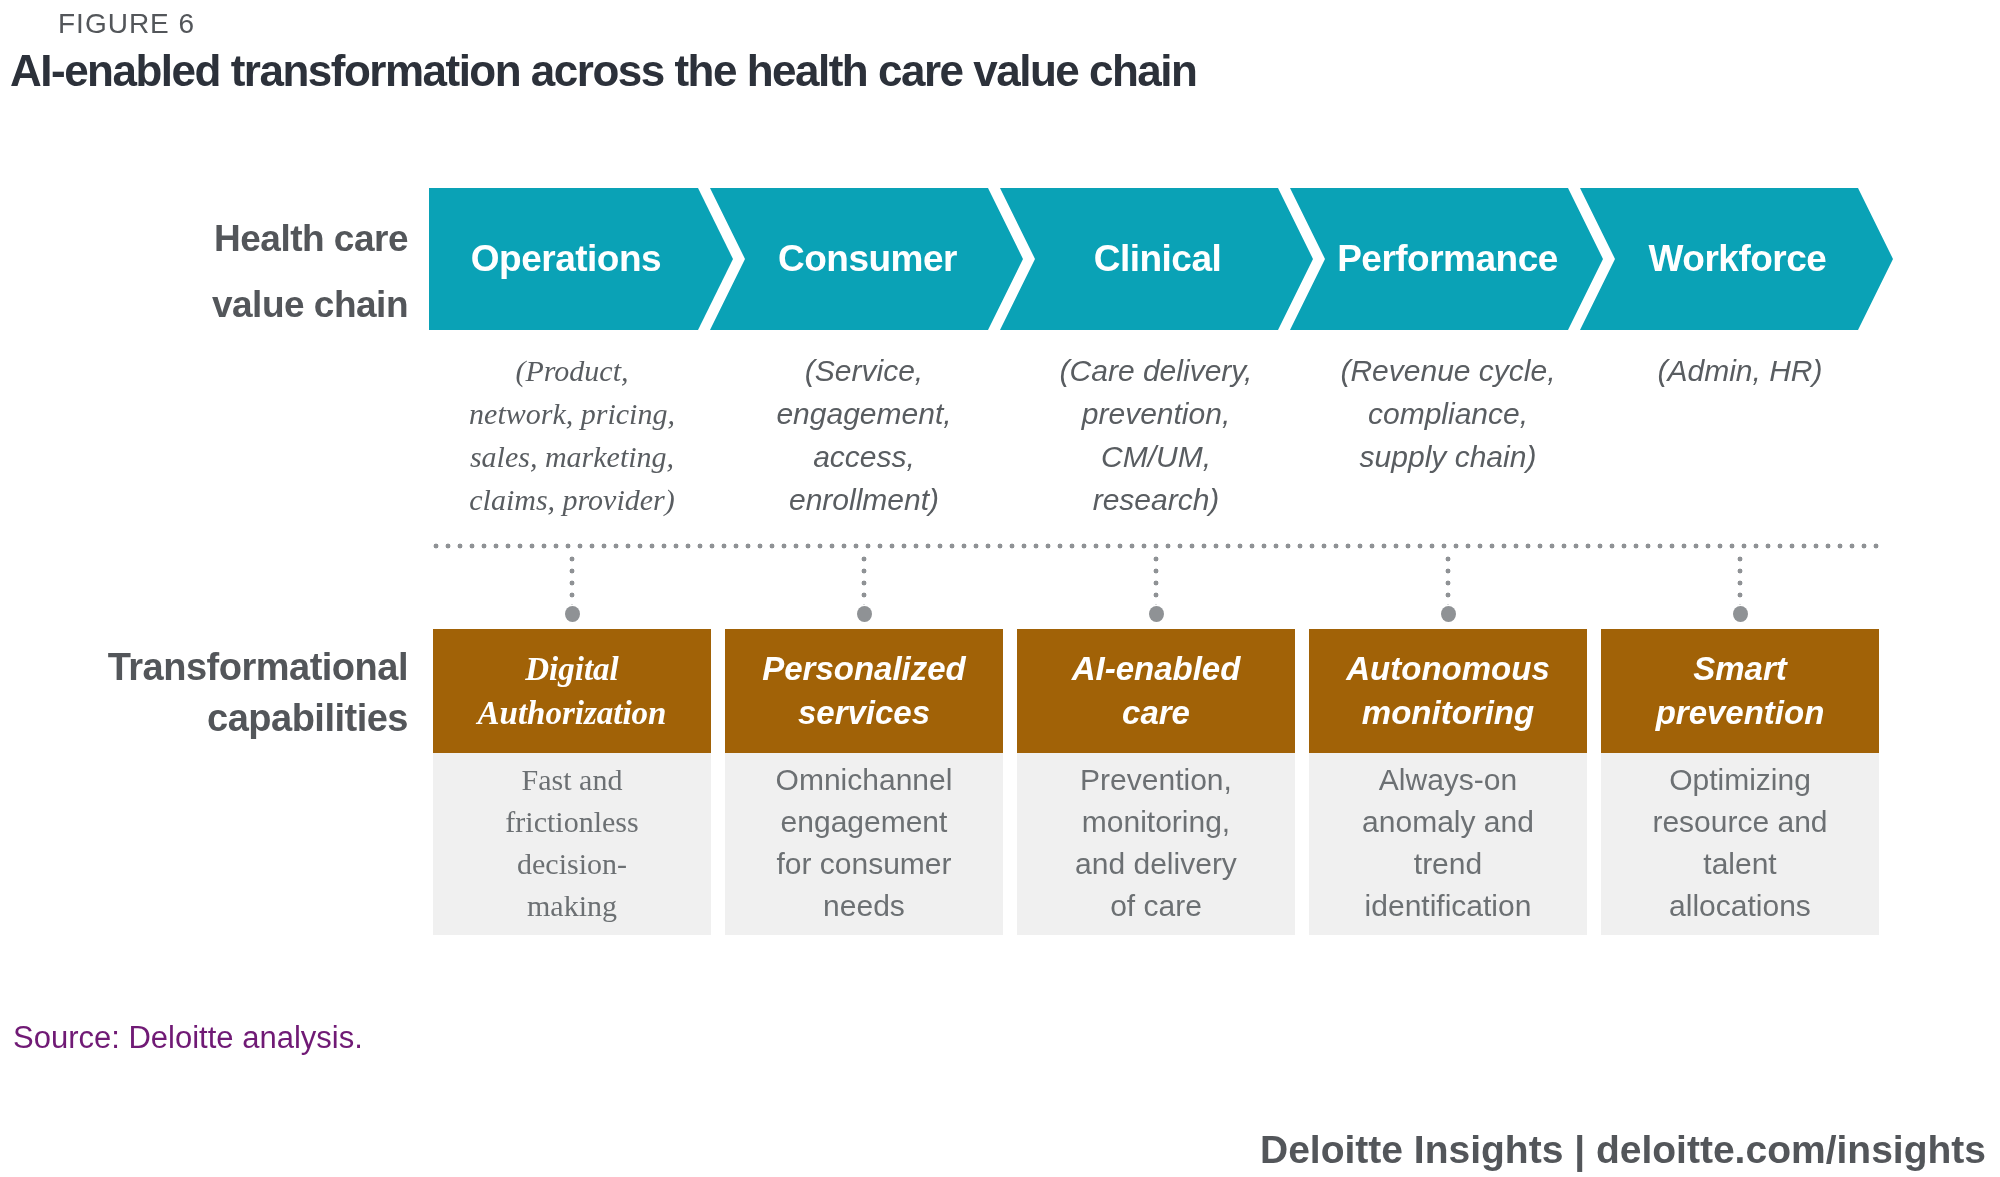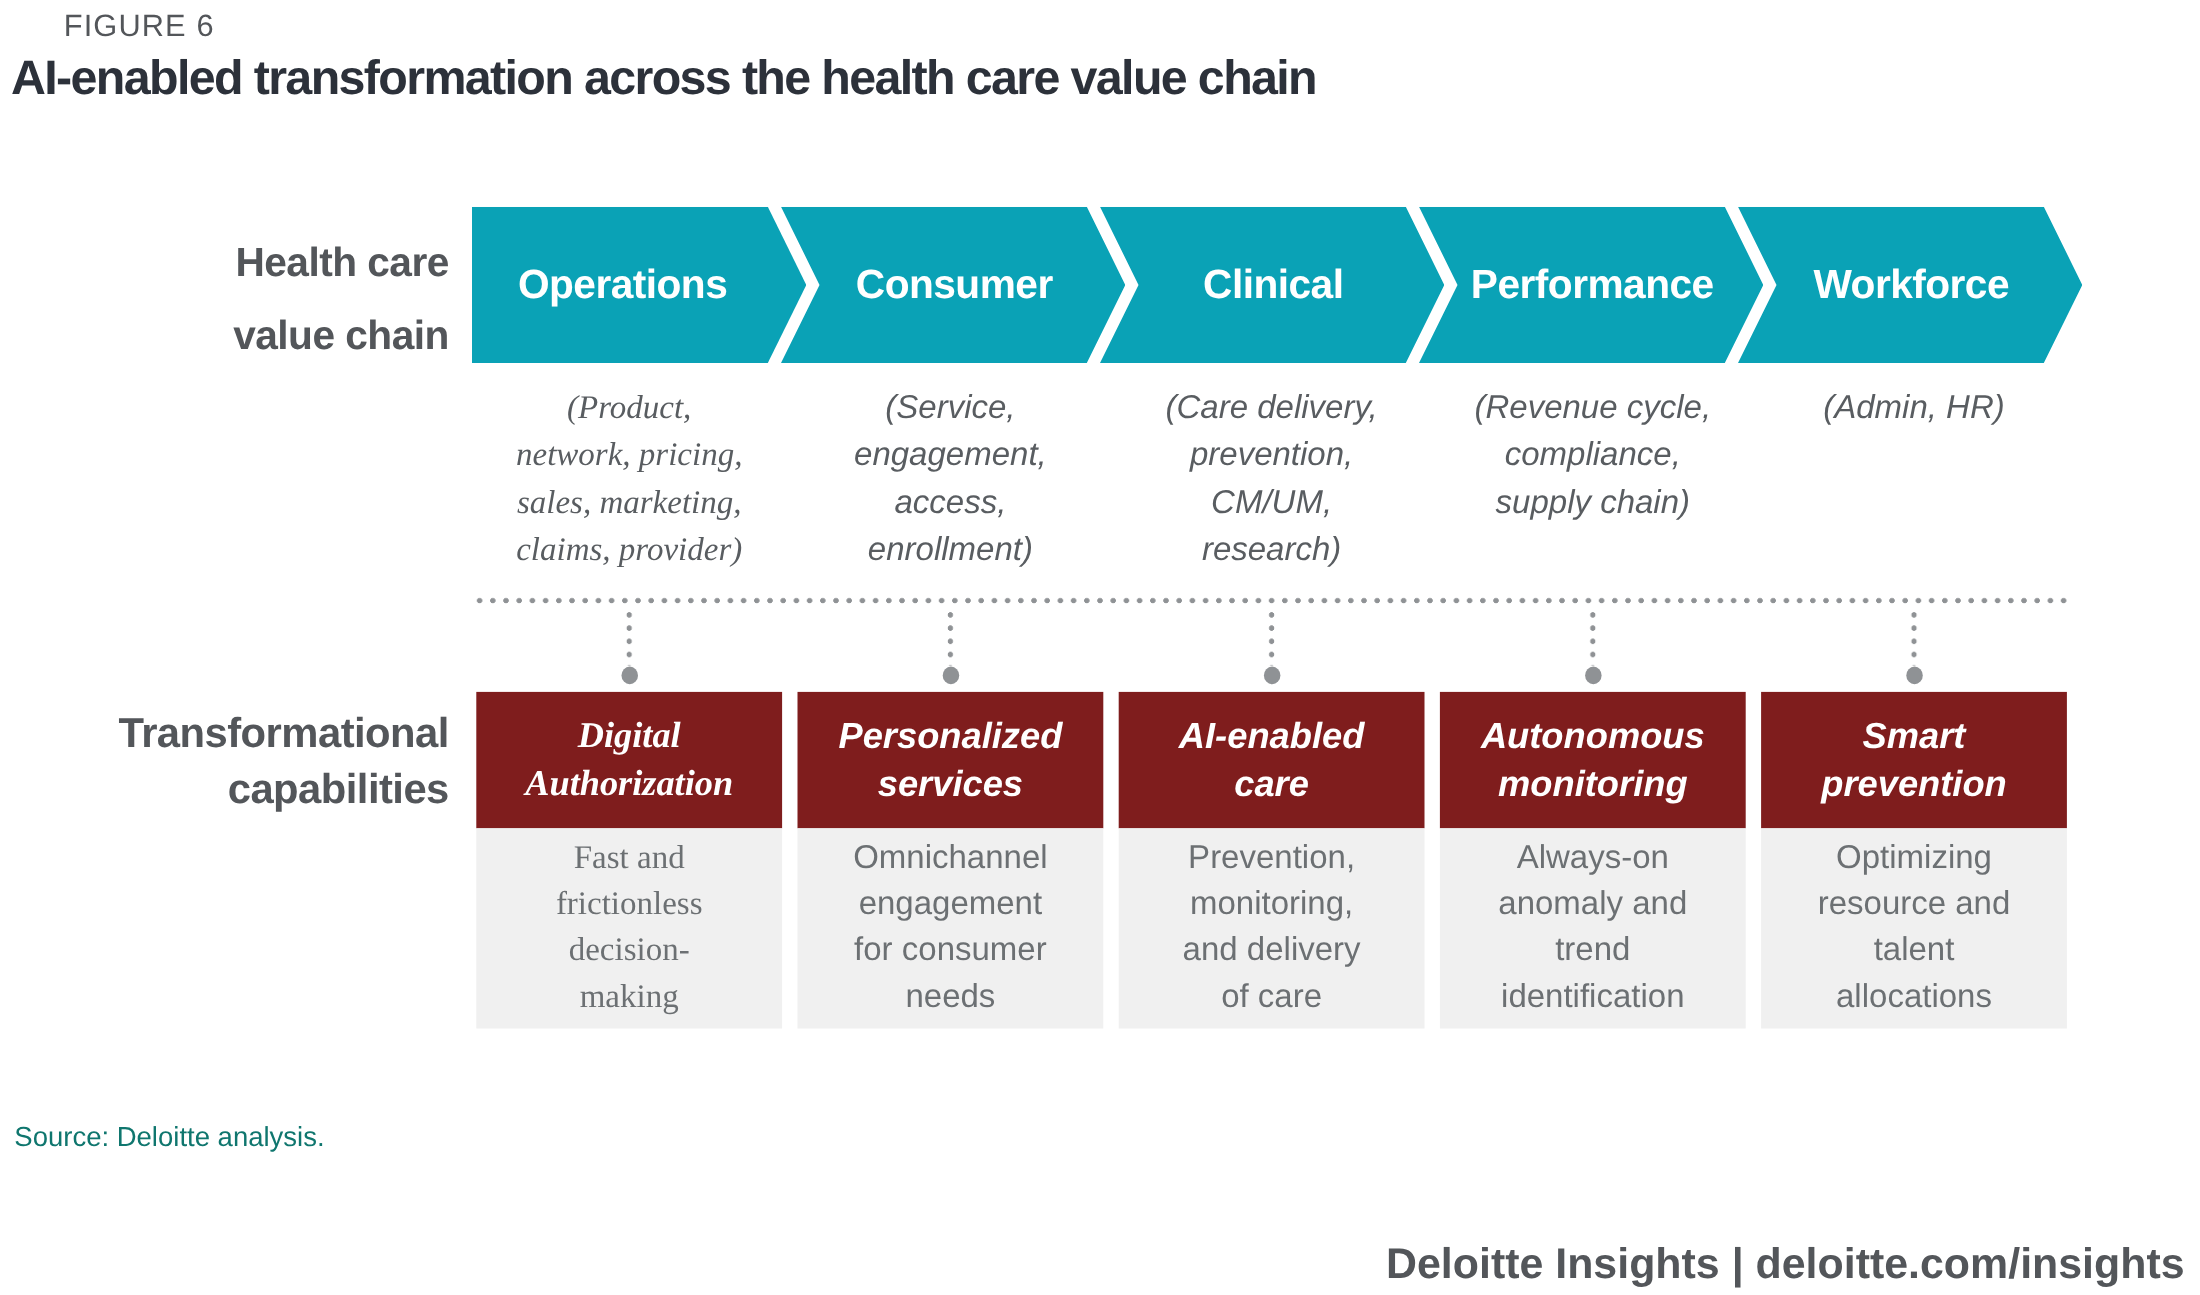--- a/index.html
+++ b/index.html
@@ -37,30 +37,30 @@
   .dotline { position:absolute; top:543px; left:430px; width:1452px; height:6px;
     background-image:radial-gradient(circle, #8f9295 2.2px, transparent 2.7px);
     background-size:12px 6px; background-position:0 50%; background-repeat:repeat-x; }
   .vconn { position:absolute; top:553px; width:6px; height:52px;
     background-image:radial-gradient(circle, #8f9295 2.2px, transparent 2.7px);
     background-size:6px 12px; background-position:50% 0; background-repeat:repeat-y; }
   .vconn::after { content:""; position:absolute; left:50%; bottom:-17px; width:15px; height:16px;
     margin-left:-7.5px; border-radius:50%; background:#8f9295; }
 
   
-  .cap-head { position:absolute; top:629px; height:124px; width:278px; background:#7f1d1d;
+  .cap-head { position:absolute; top:629px; height:124px; width:278px; background:#a16207;
     color:#ffffff; font-weight:700; font-style:italic; font-size:33px; line-height:44px;
     display:flex; align-items:center; justify-content:center; text-align:center; white-space:pre-line; }
   .cap-body { position:absolute; top:753px; height:182px; width:278px; background:#F0F0F0;
     color:#6c7073; font-size:30px; line-height:42px; padding-top:6px;
     display:flex; align-items:flex-start; justify-content:center; text-align:center; white-space:pre-line; }
   .x0 { left:433px;font-family:Liberation Serif, serif; } .x1 { left:725px; } .x2 { left:1017px; } .x3 { left:1309px; } .x4 { left:1601px; }
   .v0 { left:569px; } .v1 { left:861px; } .v2 { left:1153px; } .v3 { left:1445px; } .v4 { left:1737px; }
 
-  .source { position:absolute; left:13px; top:1020px; font-size:25px; color:#0f766e; }
+  .source { position:absolute; left:13px; top:1020px; font-size:31px; color:#701a75; }
   .footer { position:absolute; right:14px; top:1128px; font-size:39px; font-weight:700;
     color:#53565A; text-align:right; }
 </style>
 </head>
 <body>
 
 <div class="page">
 
   <div class="figure-label">FIGURE 6</div>
   <h1 class="title">AI-enabled transformation across the health care value chain</h1>

